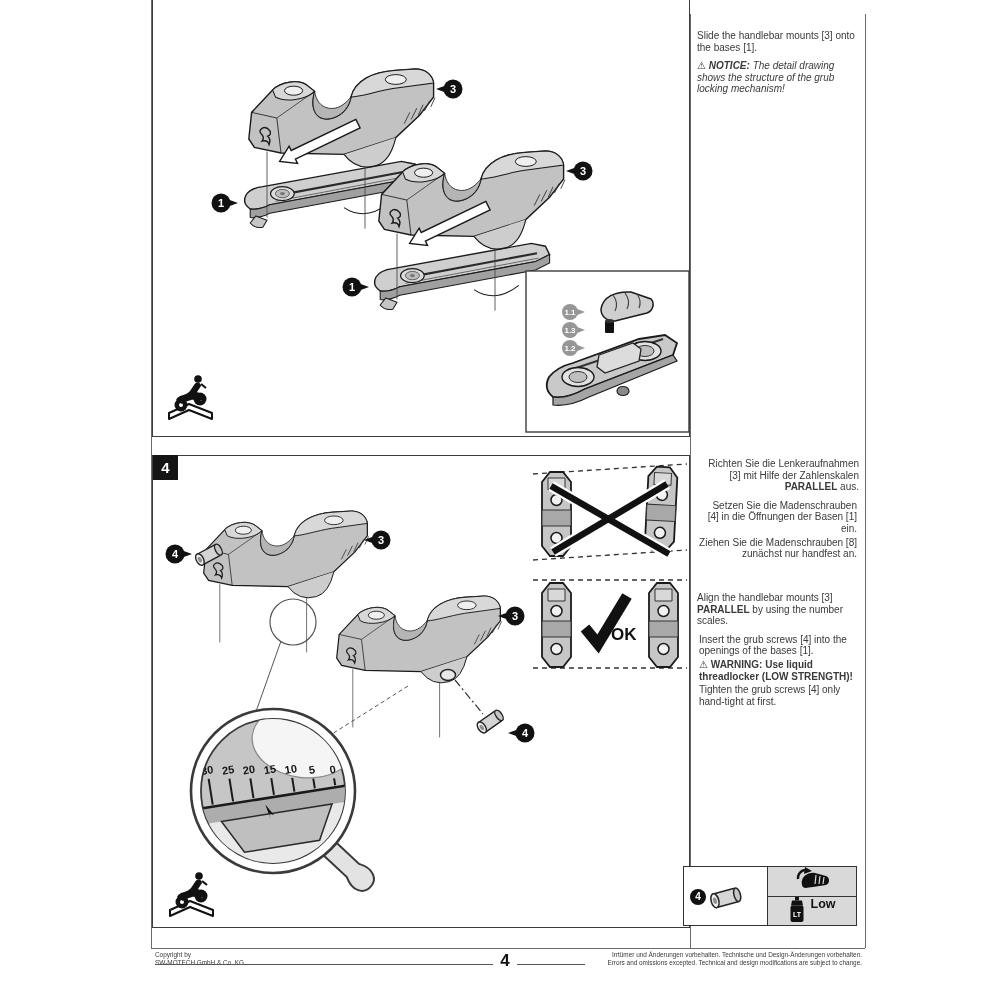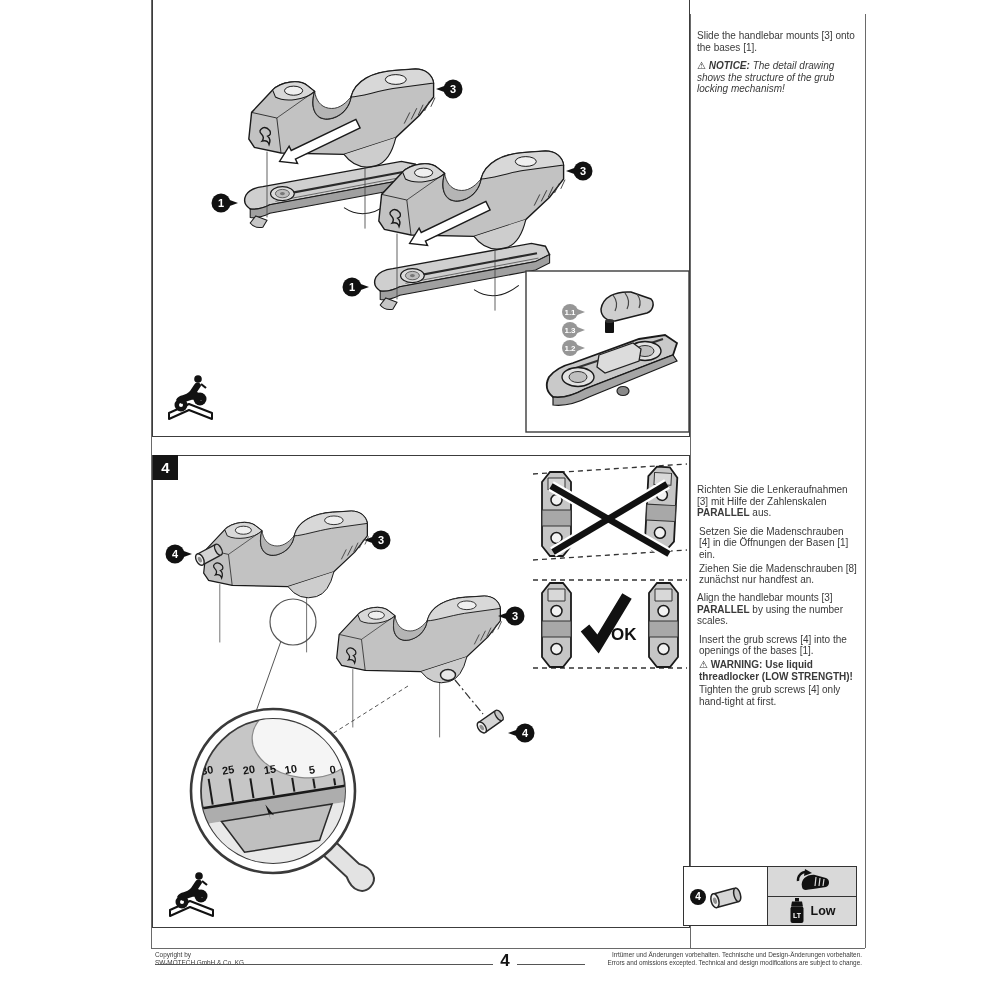--- a/index.html
+++ b/index.html
@@ -19,21 +19,21 @@
   .coltext p.tight{margin:2px;}
   .b{font-weight:bold;}
   .i{font-style:italic;}
   .warn{font-weight:bold;font-style:normal;}
   .stepbox{position:absolute;left:153px;top:455px;width:25px;height:25px;background:#141414;
            color:#fff;font-size:15px;font-weight:bold;text-align:center;line-height:25px;}
   .legend{position:absolute;left:683px;top:866px;width:174px;height:60px;border:1.5px solid #333;
           box-sizing:border-box;background:#fff;display:flex;}
   .legend-left{width:84px;border-right:1.5px solid #333;box-sizing:border-box;position:relative;}
   .legend-right{flex:1;display:flex;flex-direction:column;}
-  .legend-cell{flex:1;background:#d9d9d9;position:relative;display:flex;align-items:center;justify-content:center;}
+  .legend-cell{flex:1;background:#d9d9d9;position:relative;display:flex;justify-content:center;}
   .legend-cell.top{border-bottom:1.5px solid #333;}
   .low-lbl{font-size:12.5px;font-weight:bold;color:#141414;margin-left:6px;}
   .footer-sm{position:absolute;font-size:6.4px;line-height:7.6px;color:#3a3a3a;}
   .pageno{position:absolute;left:489px;top:951px;width:32px;text-align:center;
           font-size:17px;font-weight:bold;color:#141414;}
 </style>
 </head>
 <body>
 
 <div class="page">
@@ -288,21 +288,21 @@
       <path d="M432,172 L445,188 L474,140" fill="none" stroke="#111" stroke-width="11"></path>
       <text class="ok-txt" x="458" y="184">OK</text>
     </g>
 
     <use href="#motoIcon" transform="translate(14,413)"></use>
   </svg>
   </div>
 
   <div class="stepbox">4</div>
 
-  <div class="coltext" style="top:484px;">
+  <div class="coltext" style="top:458px;text-align:right;">
     <p>
       <span>Richten Sie die Lenkeraufnahmen [3] mit Hilfe der Zahlenskalen </span><span class="b">PARALLEL</span><span> aus.</span>
     </p>
     <p class="tight"><span>Setzen Sie die Madenschrauben [4] in die Öffnungen der Basen [1] ein.</span></p>
     <p class="tight"><span>Ziehen Sie die Madenschrauben [8] zunächst nur handfest an.</span></p>
   </div>
 
   <div class="coltext" style="top:592px;">
     <p>
       <span>Align the handlebar mounts [3] </span><span class="b">PARALLEL</span><span> by using the number scales.</span>

